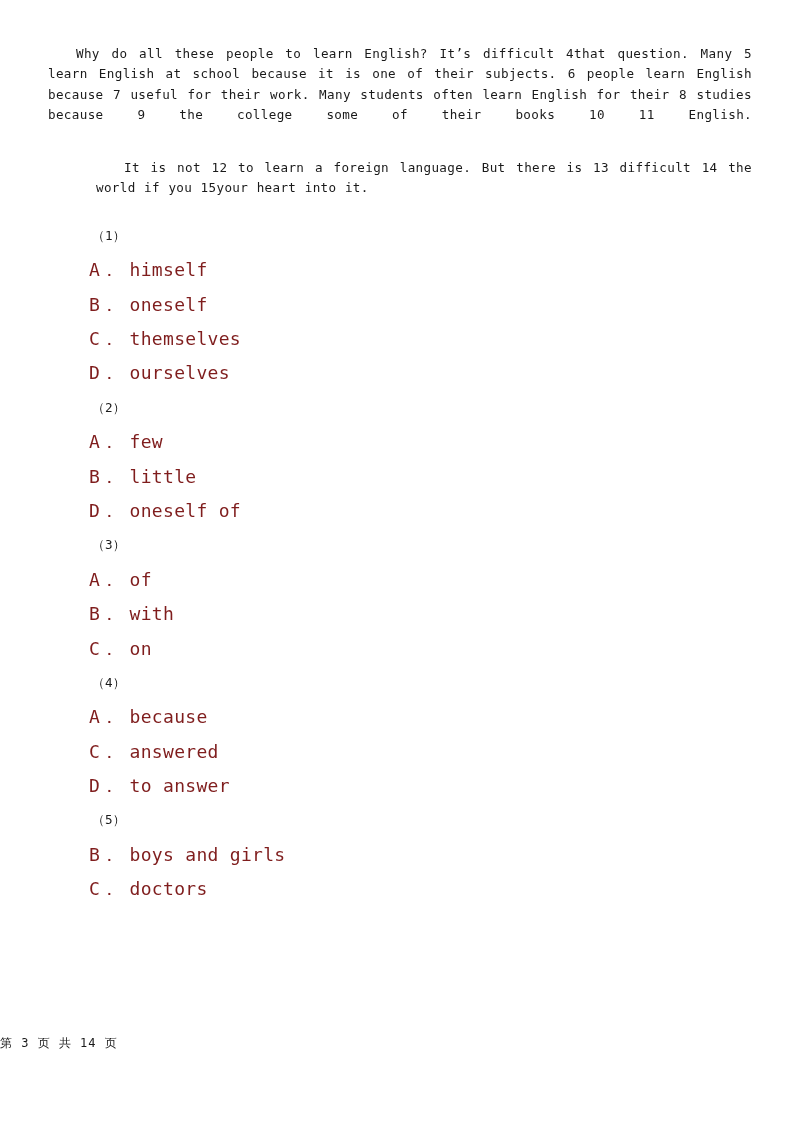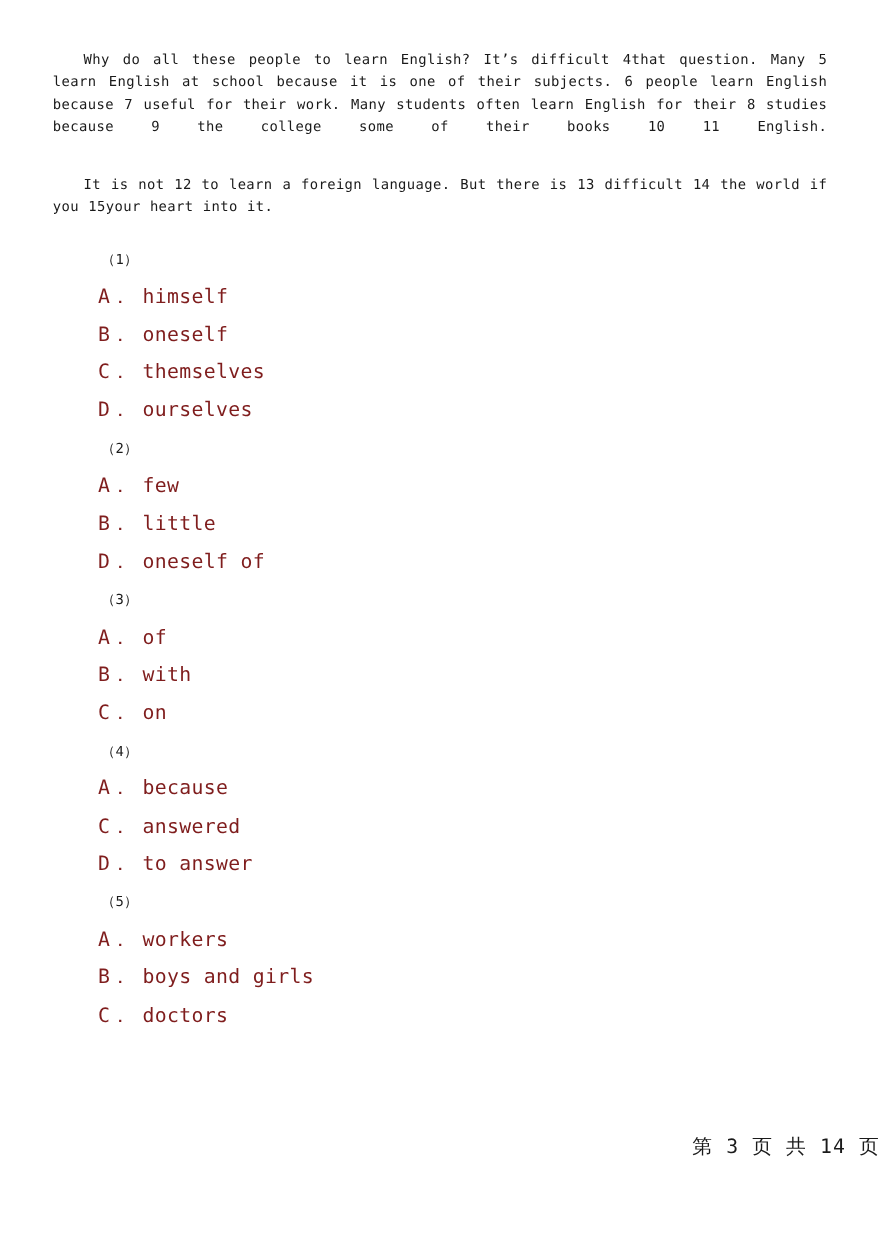--- a/index.html
+++ b/index.html
@@ -41,20 +41,21 @@
     color: #1a1a1a;
     text-align: justify;
     text-justify: inter-word;
     text-indent: 28px;
     margin: 0 0 12px 0;
     letter-spacing: 0.35px;
     word-spacing: 0.5px;
   }
   .passage:last-of-type {
     margin-bottom: 0;
+    margin-left: 48px;
   }
   
   .passage.stretch::after {
     content: "";
     display: inline-block;
     width: 100%;
   }
 
   
   .questions {
@@ -86,23 +87,23 @@
   .opt .lbl {
     white-space: pre;
   }
 
   
   .footer {
     position: absolute;
     left: 0;
     top: 1034px;
     width: 800px;
-    text-align: right;
+    text-align: left;
     font-family: "DejaVu Sans Mono", "Liberation Mono", monospace;
-    font-size: 18px;
+    font-size: 12px;
     line-height: 18px;
     color: #1a1a1a;
     letter-spacing: 1px;
     white-space: pre;
   }
 </style>
 </head>
 <body>
 
 <div class="page">
@@ -139,21 +140,20 @@
 
       <div class="qblock">
         <div class="qnum">（4）</div>
         <div class="opt"><span class="lbl">A．</span> <span>because</span></div>
         <div class="opt"><span class="lbl">C．</span> <span>answered</span></div>
         <div class="opt"><span class="lbl">D．</span> <span>to answer</span></div>
       </div>
 
       <div class="qblock">
         <div class="qnum">（5）</div>
-        <div class="opt"><span class="lbl">A．</span> <span>workers</span></div>
         <div class="opt"><span class="lbl">B．</span> <span>boys and girls</span></div>
         <div class="opt"><span class="lbl">C．</span> <span>doctors</span></div>
       </div>
 
     </div>
   </div>
 
   <div class="footer">第 3 页 共 14 页</div>
 
 </div>

